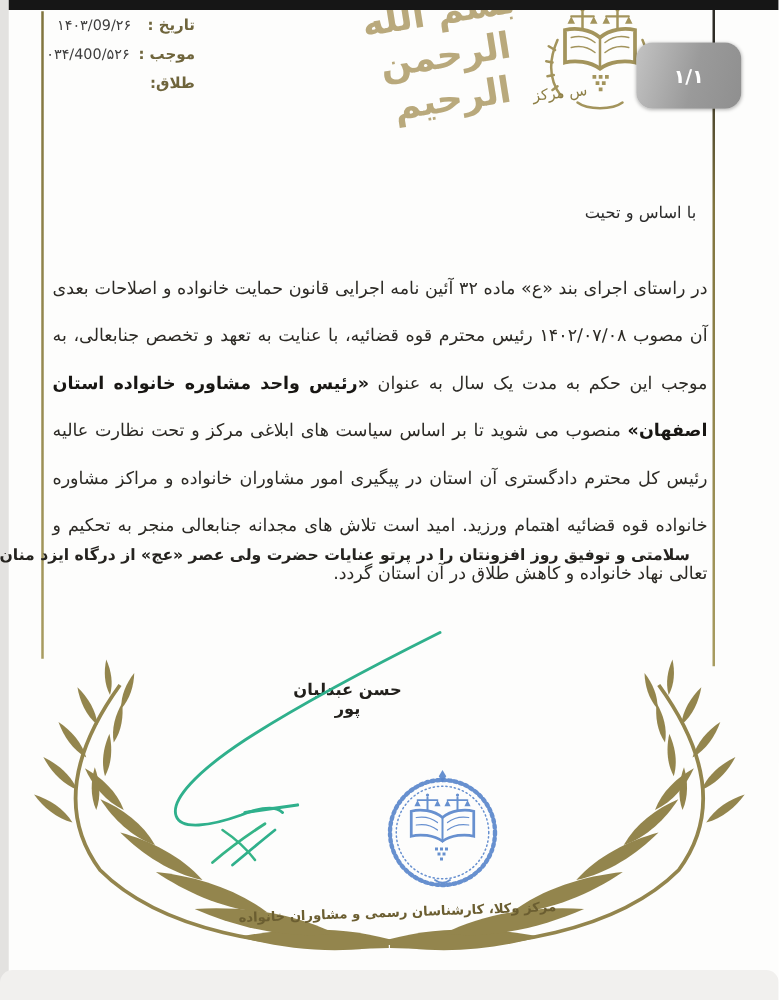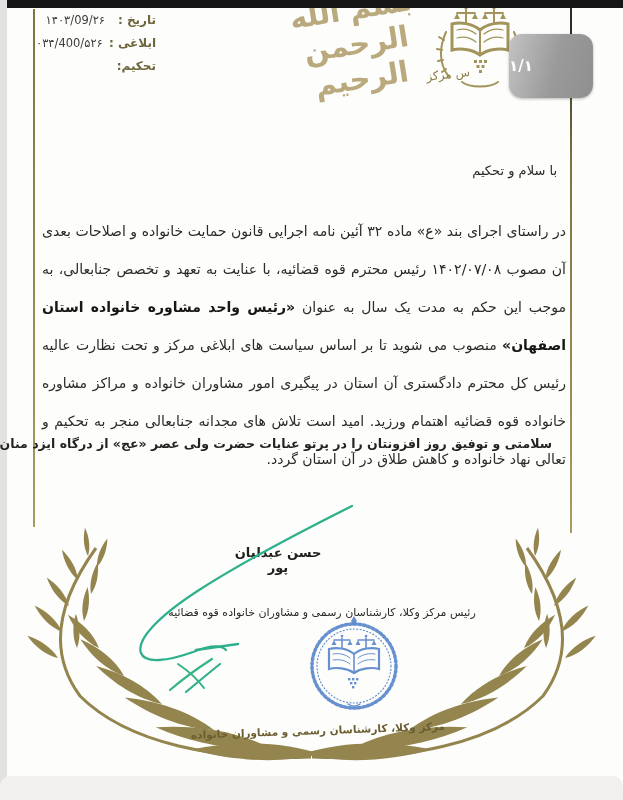--- a/index.html
+++ b/index.html
@@ -21,24 +21,24 @@
   .meta-value{font-size:11.5px;color:#3d3d3d;direction:ltr;white-space:nowrap;letter-spacing:.5px;}
   
   .bismillah{position:absolute;left:268px;top:-8px;width:176px;height:100px;z-index:2;
         font-size:29px;line-height:35px;font-weight:600;color:#b9a97c;text-align:center;
         direction:rtl;transform:rotate(-9deg);}
   
   .emblem{position:absolute;left:436px;top:2px;z-index:2;}
   .emblem-caption{position:absolute;left:414px;top:68px;width:56px;font-size:12px;color:#8d7f46;
         transform:rotate(-6deg);direction:rtl;white-space:nowrap;z-index:3;}
   
-  .badge{position:absolute;left:509px;top:34px;width:84px;height:64px;border-radius:13px;
+  .badge{position:absolute;left:509px;top:34px;width:84px;height:53px;border-radius:13px;
         background:linear-gradient(105deg,#c3c3c3,#9a9a9a 55%,#8f8f8f);
         box-shadow:0 1px 3px rgba(0,0,0,.28);z-index:6;
-        display:flex;align-items:center;}
+        display:flex;align-items:center;justify-content:center;}
   .badge span{color:#ffffff;font-size:15px;font-weight:700;direction:ltr;}
   
   .addressee{position:absolute;top:112px;right:63px;font-size:17px;font-weight:700;color:#1d1b18;
         direction:rtl;z-index:2;}
   .salutation{position:absolute;top:163px;right:66px;font-size:13px;color:#2a2a2a;direction:rtl;z-index:2;}
   .body-text{position:absolute;top:198px;left:42px;width:524px;direction:rtl;text-align:justify;
         font-size:14px;line-height:38px;color:#2c2a25;z-index:2;}
   .body-text b{font-weight:700;color:#181613;}
   .closing{position:absolute;top:436px;left:40px;width:512px;direction:rtl;text-align:right;
         white-space:nowrap;font-size:12.5px;font-weight:600;color:#25231f;z-index:2;}
@@ -91,25 +91,25 @@
     <use href="#branchL"></use>
     <use href="#branchL" transform="matrix(-1 0 0 1 623 0)"></use>
   </svg>
 
   <div class="meta">
     <div class="meta-row">
       <span class="meta-label">تاریخ :</span>
       <span class="meta-value">۱۴۰۳/09/۲۶</span>
     </div>
     <div class="meta-row">
-      <span class="meta-label">ابلاغی :</span>
+      <span class="meta-label">موجب :</span>
       <span class="meta-value">۰۳۴/400/۵۲۶</span>
     </div>
     <div class="meta-row">
-      <span class="meta-label">تحکیم:</span>
+      <span class="meta-label">طلاق:</span>
     </div>
   </div>
 
   <div class="bismillah">بسم الله الرحمن الرحیم</div>
 
   <svg class="emblem" width="88" height="94" viewBox="0 0 88 94">
     <g stroke="#a3945c" fill="none" stroke-linecap="round">
       <path d="M44 28 C36 21 24 20 16 22 L16 48 C24 46 36 47 44 53 C52 47 64 46 72 48 L72 22 C64 20 52 21 44 28 Z" stroke-width="3"></path>
       <path d="M44 28 L44 53" stroke-width="2"></path>
       <path d="M21 28 C28 26 35 28 40 32 M21 36 C28 34 35 36 40 40 M48 32 C53 28 60 26 67 28 M48 40 C53 36 60 34 67 36" stroke-width="1.2"></path>
@@ -132,28 +132,27 @@
         <rect x="45.5" y="63" width="3" height="3"></rect>
       <rect x="43" y="68" width="3" height="3"></rect>
     </g>
   </svg>
   <div class="emblem-caption">س مرکز</div>
 
   <div class="badge">
     <span>۱/۱</span>
   </div>
 
-  <div class="salutation">با سلام و تحکیم</div>
+  <div class="salutation">با اساس و تحیت</div>
 
   <p class="body-text"><span>در راستای اجرای بند «ع» ماده ۳۲ آئین نامه اجرایی قانون حمایت خانواده و اصلاحات بعدی آن مصوب ۱۴۰۲/۰۷/۰۸ رئیس محترم قوه قضائیه، با عنایت به تعهد و تخصص جنابعالی، به موجب این حکم به مدت یک سال به عنوان </span><b>«رئیس واحد مشاوره خانواده استان اصفهان»</b><span> منصوب می شوید تا بر اساس سیاست های ابلاغی مرکز و تحت نظارت عالیه رئیس کل محترم دادگستری آن استان در پیگیری امور مشاوران خانواده و مراکز مشاوره خانواده قوه قضائیه اهتمام ورزید. امید است تلاش های مجدانه جنابعالی منجر به تحکیم و تعالی نهاد خانواده و کاهش طلاق در آن استان گردد.</span></p>
 
   <div class="closing">سلامتی و توفیق روز افزونتان را در پرتو عنایات حضرت ولی عصر «عج» از درگاه ایزد منان مسئلت می نمایم.</div>
 
   <div class="sig-name">حسن عبدلیان پور</div>
-  <div class="sig-title">رئیس مرکز وکلا، کارشناسان رسمی و مشاوران خانواده قوه قضائیه</div>
 
   <svg class="sig-svg" viewBox="0 0 623 800">
     <g fill="none" stroke-linecap="round">
       <path d="M352 506 C296 534 236 566 196 592 C158 617 136 640 141 653 C145 664 168 661 193 652 C208 646 220 644 226 650" stroke="#2fb08c" stroke-width="2.3"></path>
       <path d="M196 650 L238 644" stroke="#2fb08c" stroke-width="2.6"></path>
       <path d="M170 690 C184 678 198 668 212 659" stroke="#35b487" stroke-width="2.2"></path>
       <path d="M186 692 C198 682 210 672 220 664" stroke="#2fb08c" stroke-width="2.2"></path>
       <path d="M178 664 C190 672 198 680 204 688" stroke="#35b487" stroke-width="2"></path>
     </g>
   </svg>

